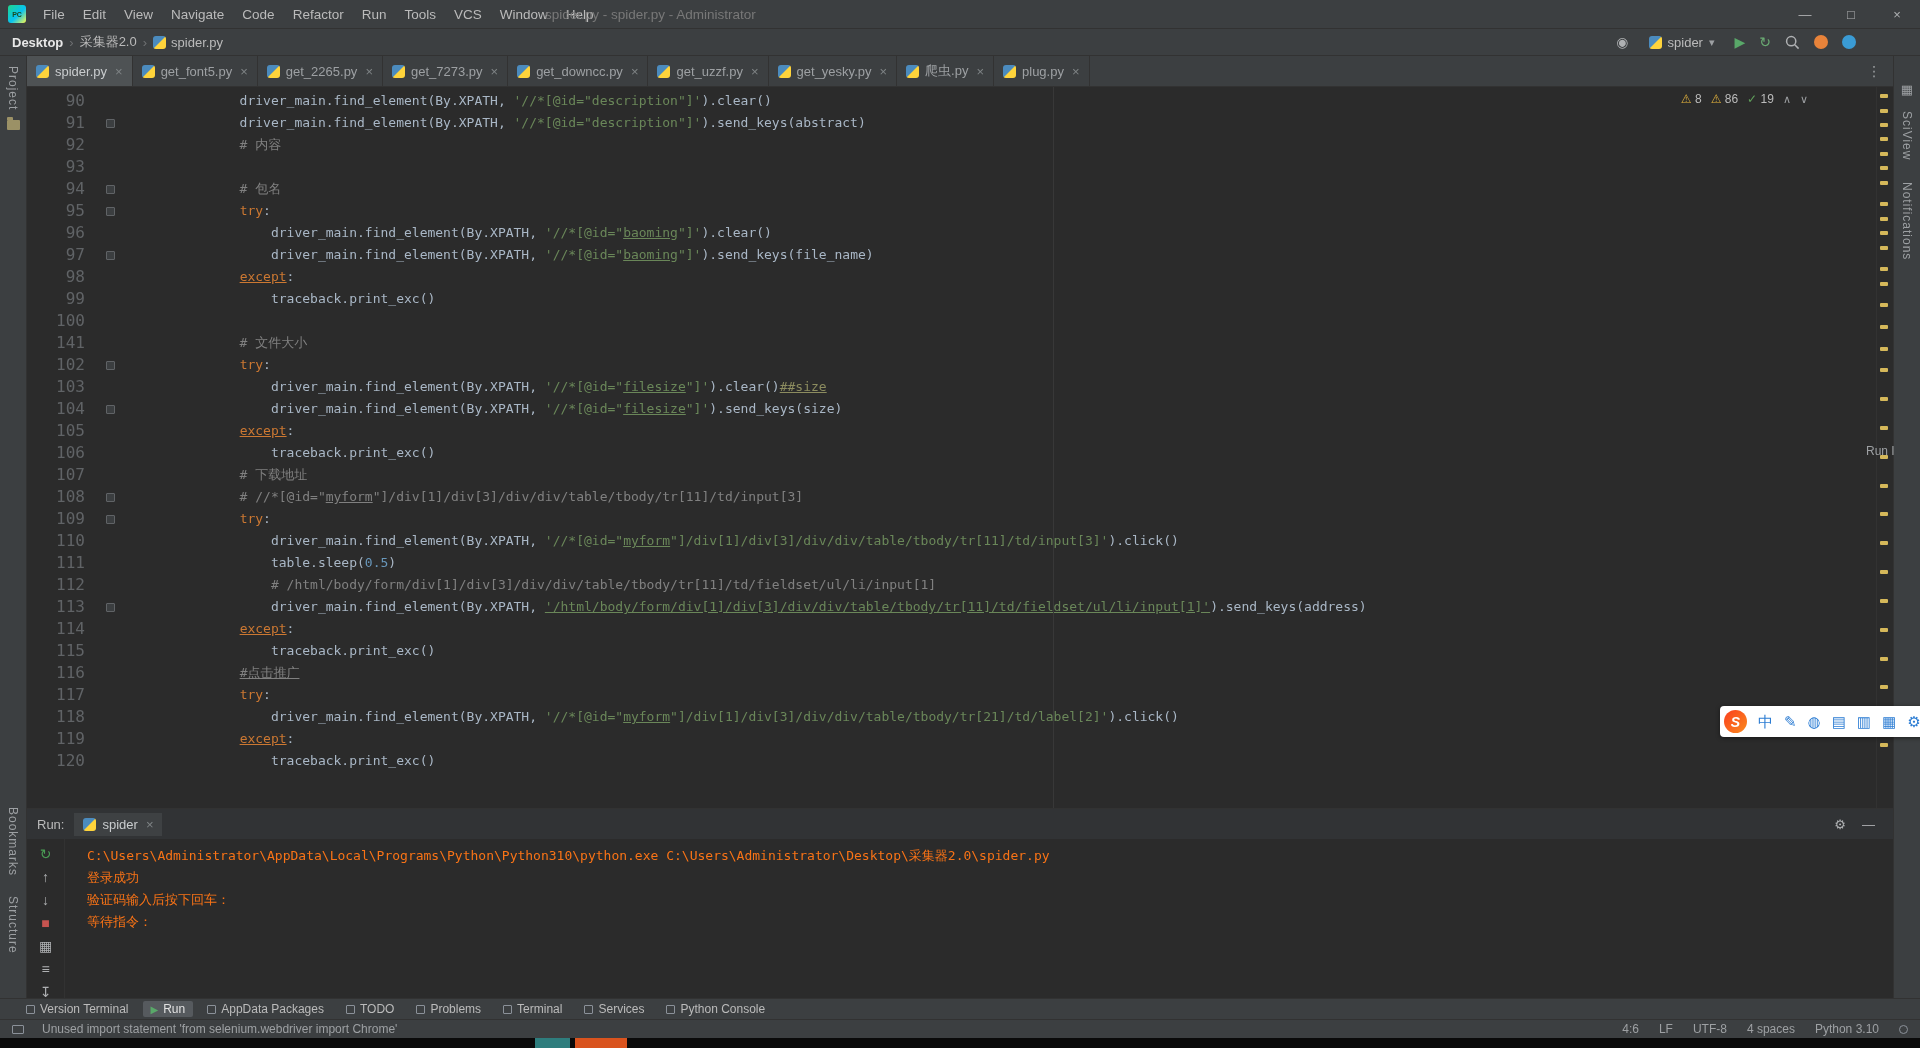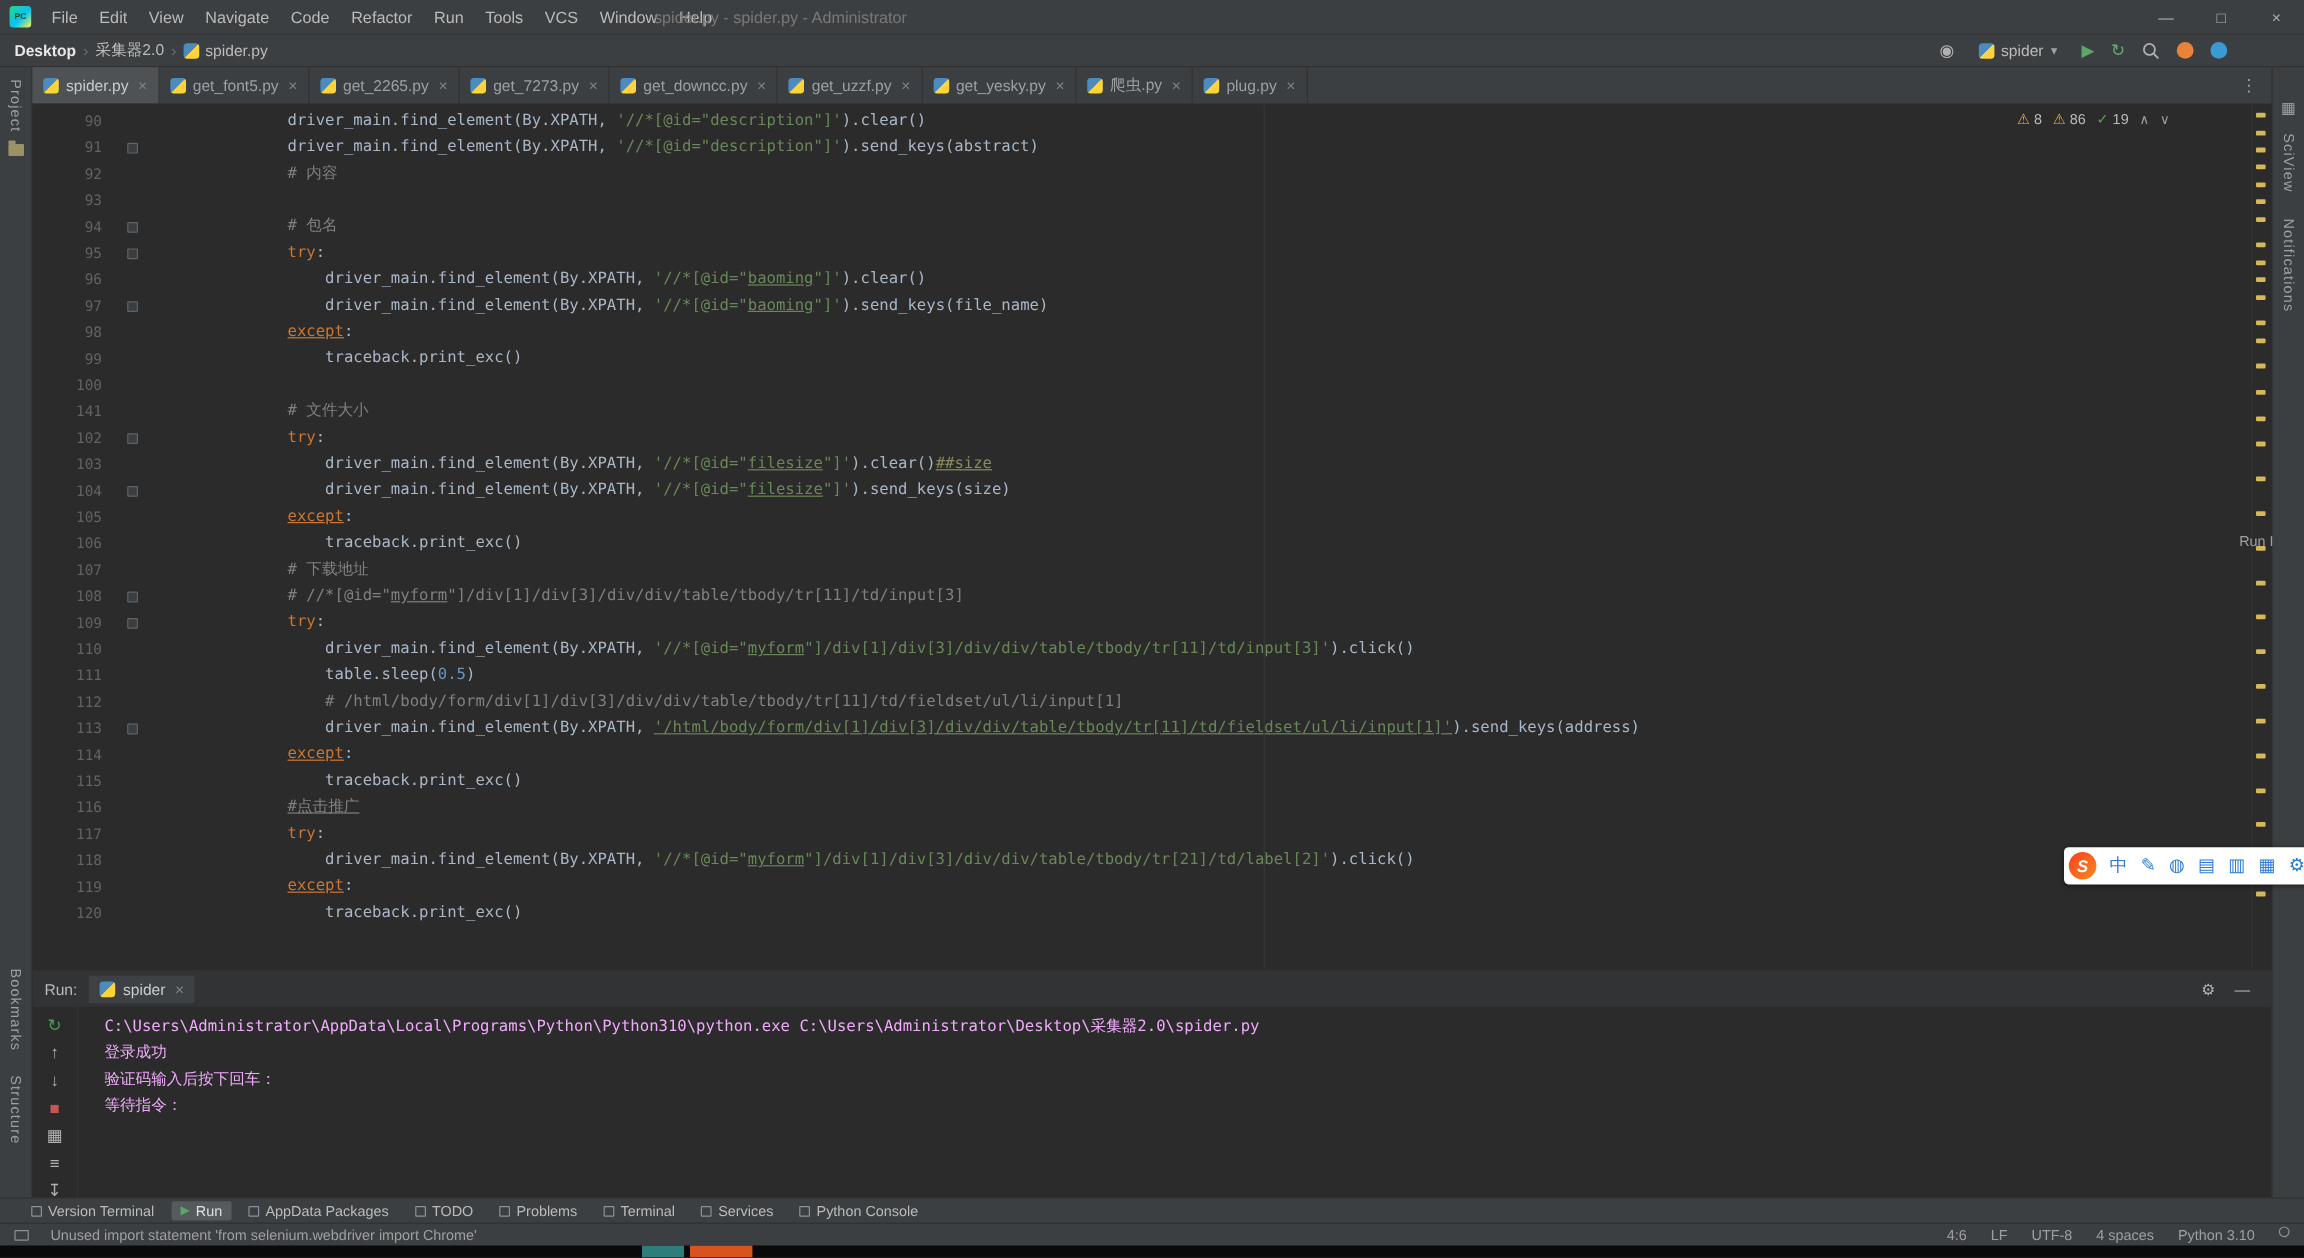--- a/index.html
+++ b/index.html
@@ -45,21 +45,21 @@
   .tab { display:flex; align-items:center; gap:6px; padding:0 9px; font-size:13px; color:#9da0a3; border-right:1px solid #323232; }
   .tab.active { background:#4e5254; color:#c9ccce; }
   .tab-close { color:#7f8486; font-size:13px; margin-left:2px; }
   .tab-overflow { margin-left:auto; color:#9da0a3; padding:0 12px; display:flex; align-items:center; font-size:14px; }
 
   
   .editor { flex:1; position:relative; background:#2b2b2b; overflow:hidden; padding-top:3px; }
   .margin-guide { position:absolute; left:1026px; top:0; bottom:0; width:1px; background:#383838; }
   .code-row { display:flex; height:22px; line-height:22px; white-space:pre; }
   .gutter-cell { width:150px; flex:none; display:flex; font-family:"DejaVu Sans Mono",monospace; }
-  .ln { width:62px; text-align:right; padding-right:4px; color:#606366; font-size:12px; }
+  .ln { width:62px; text-align:right; padding-right:4px; color:#606366; font-size:16px; }
   .mk { width:20px; margin-left:12px; position:relative; }
   .mk.on::after { content:''; position:absolute; left:5px; top:7px; width:7px; height:7px; border:1px solid #606366; background:#3b3e40; border-radius:1px; }
   .code-text { font-family:"DejaVu Sans Mono",monospace; font-size:13px; white-space:pre; }
   .tk-p { color:#a9b7c6; } .tk-s { color:#6a8759; } .tk-k { color:#cc7832; }
   .tk-c { color:#808080; } .tk-n { color:#6897bb; } .tk-d { color:#8c8c5f; }
   .u { text-decoration:underline; }
 
   .inspections { position:absolute; top:5px; right:85px; display:flex; align-items:center; gap:9px; font-size:12px; color:#bbbbbb; }
   .insp-warn { color:#e8b63c; font-size:12px; }
   .insp-ok { color:#5f9e5a; font-size:12px; }
@@ -71,34 +71,34 @@
   .run-fragment { position:absolute; left:1866px; top:444px; font-size:12px; color:#9da0a3; z-index:5; }
 
   
   .runpanel { height:190px; flex:none; border-top:1px solid #323232; display:flex; flex-direction:column; background:#2b2b2b; }
   .run-header { height:30px; flex:none; display:flex; align-items:center; padding:0 10px; font-size:13px; color:#bbbbbb; background:#313335; }
   .run-tab { display:flex; align-items:center; gap:6px; padding:4px 9px; margin-left:10px; background:#3e4143; color:#c9ccce; }
   .run-header-right { margin-left:auto; display:flex; gap:16px; color:#afb1b3; font-size:13px; padding-right:8px; }
   .run-body { flex:1; display:flex; min-height:0; }
   .run-toolbar { width:38px; flex:none; border-right:1px solid #323232; display:flex; flex-direction:column; align-items:center; padding-top:8px; gap:9px; }
   .rt-icon { font-size:14px; line-height:14px; }
-  .console { flex:1; font-family:"DejaVu Sans Mono",monospace; font-size:13px; line-height:22px; padding:6px 8px 4px 22px; color:#f0abfc; overflow:hidden; }
+  .console { flex:1; font-family:"DejaVu Sans Mono",monospace; font-size:13px; line-height:22px; padding:6px 8px 4px 22px; color:#f97316; overflow:hidden; }
   .console-line { white-space:pre; }
 
   
   .bottombar { height:21px; flex:none; background:#3c3f41; border-top:1px solid #323232; display:flex; align-items:center; padding-left:18px; gap:6px; font-size:12px; color:#bbbbbb; }
   .bb-item { display:flex; align-items:center; gap:5px; padding:1px 8px; border-radius:2px; }
   .bb-item.active { background:#565a5e; color:#e0e0e0; }
   .bb-sq { width:9px; height:9px; border:1px solid #8b9199; border-radius:1px; display:inline-block; }
   .bb-play { color:#59a869; font-size:10px; }
 
   
   .statusbar { height:19px; flex:none; background:#3c3f41; border-top:1px solid #323232; display:flex; align-items:center; font-size:12px; color:#9da0a3; padding:0 12px; gap:18px; }
   .sb-monitor { width:12px; height:9px; border:1px solid #8b9199; border-radius:1px; }
-  .sb-right { margin-left:auto; display:flex; gap:20px; align-items:flex-start; }
+  .sb-right { margin-left:auto; display:flex; gap:20px; align-items:center; }
   .sb-dot { width:9px; height:9px; border-radius:50%; border:1px solid #8b9199; }
 
   
   .tasksliver { height:10px; flex:none; background:#0a0a0a; position:relative; }
   .ts-teal { position:absolute; left:535px; top:0; width:35px; height:10px; background:#2e7d7d; }
   .ts-orange { position:absolute; left:575px; top:0; width:52px; height:10px; background:#d9531e; }
 
   
   .ime { position:absolute; left:1720px; top:706px; height:31px; background:#ffffff; border-radius:4px 0 0 4px; box-shadow:0 1px 4px rgba(0,0,0,.5); display:flex; align-items:center; gap:11px; padding:0 10px 0 4px; z-index:20; }
   .ime-logo { width:23px; height:23px; border-radius:50%; background:linear-gradient(135deg,#fa3e1e,#fa8b1e); color:#fff; font-weight:bold; font-style:italic; display:flex; align-items:center; justify-content:center; font-size:14px; }

